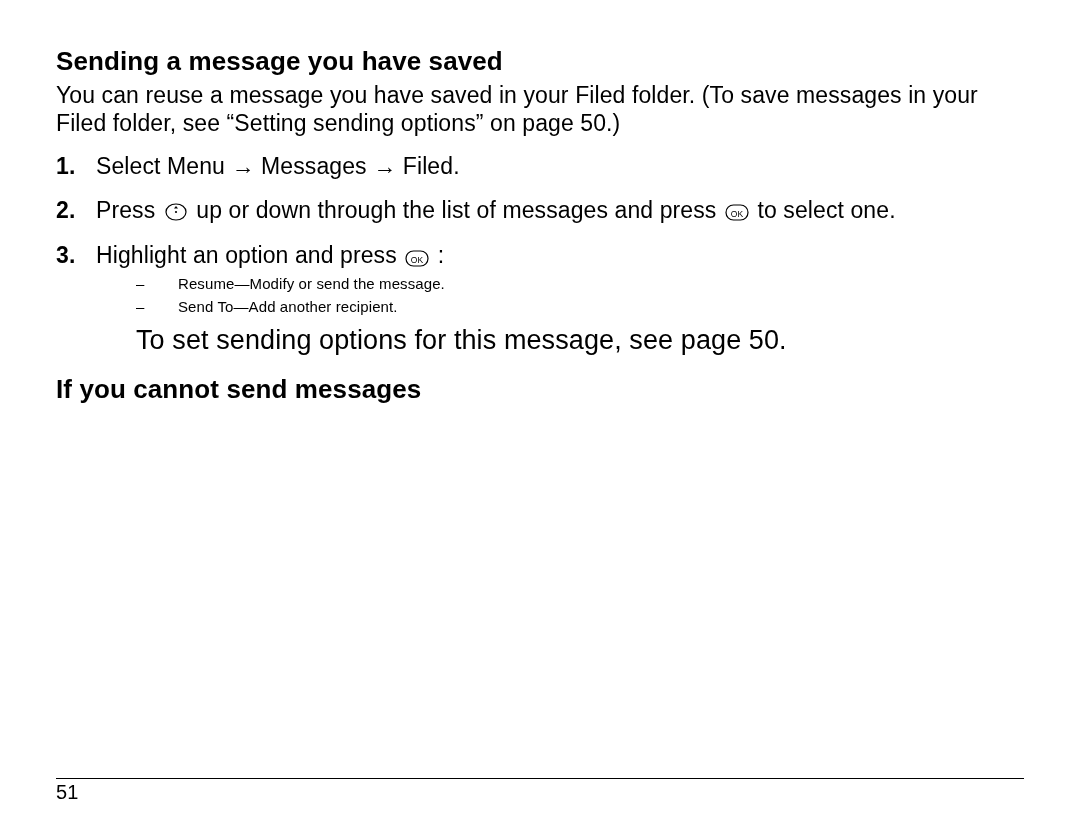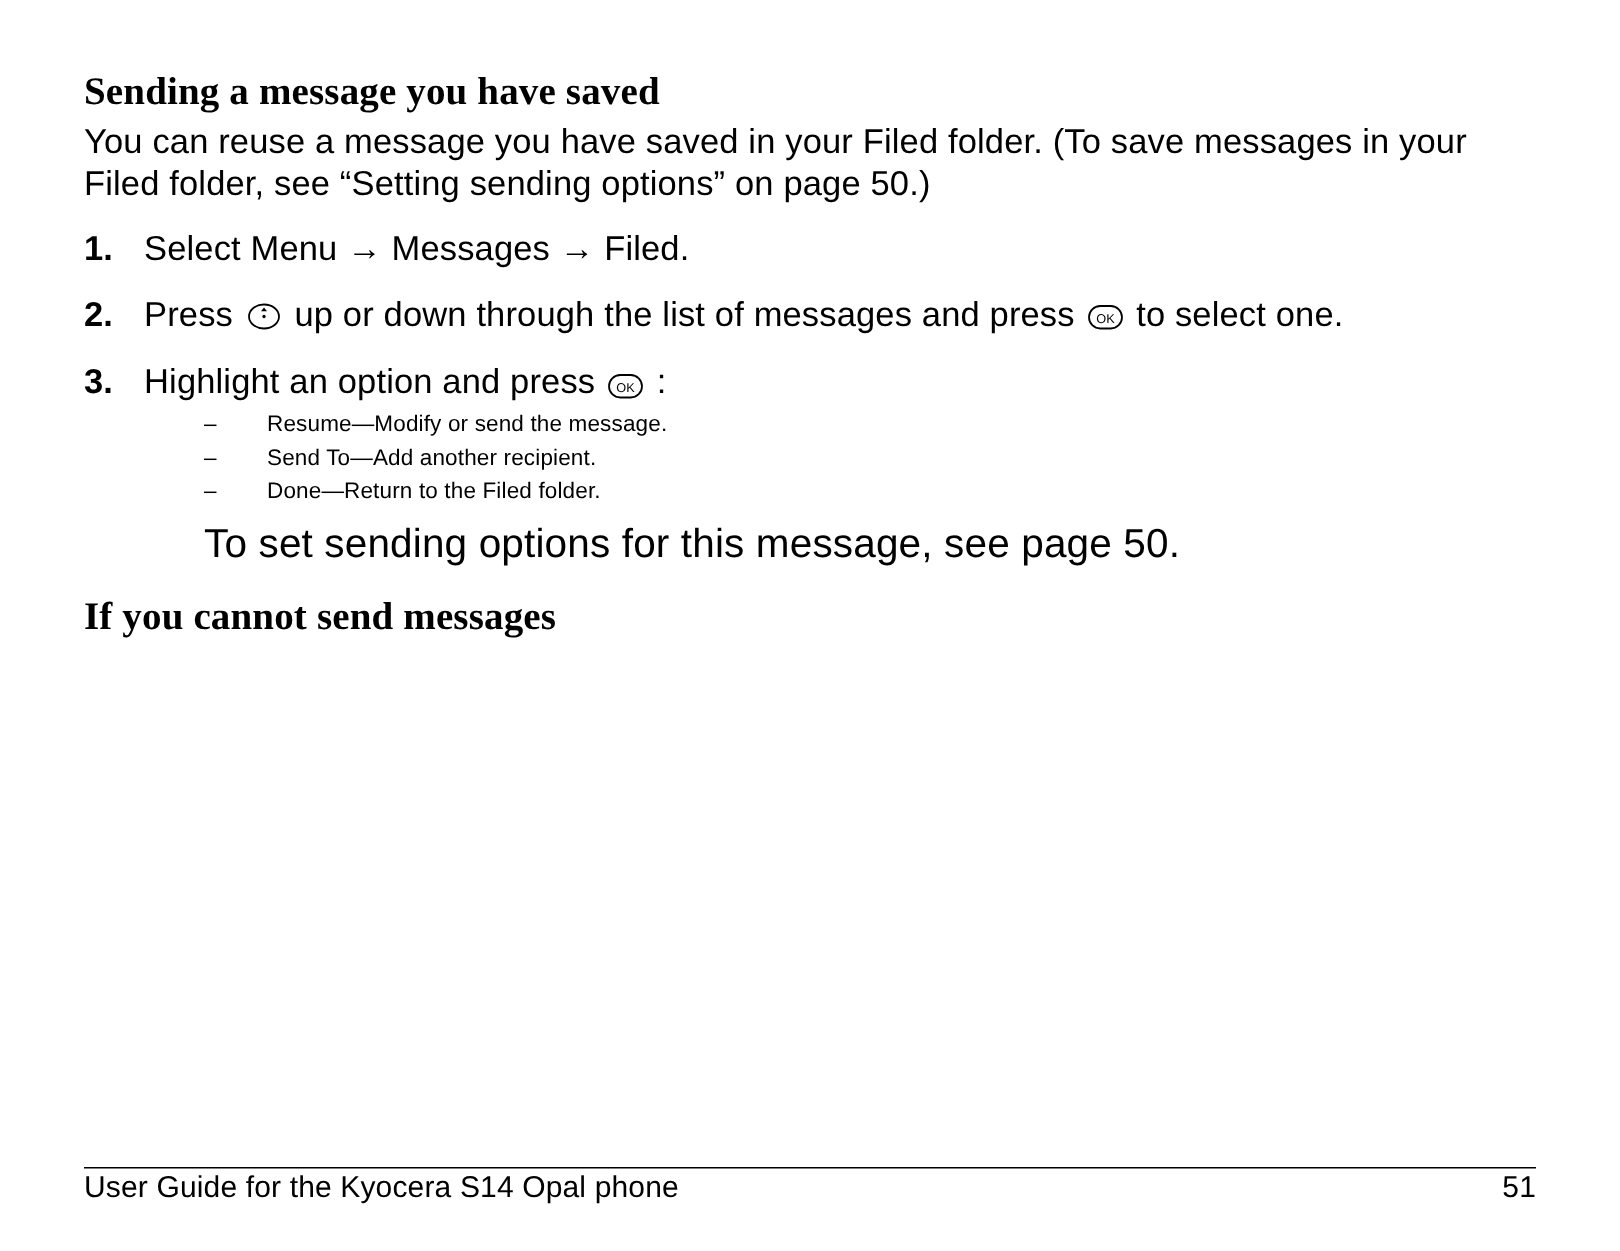--- a/index.html
+++ b/index.html
@@ -9,21 +9,21 @@
     color:#000;
     box-sizing:border-box;
     padding:46px 56px 0 56px;
     position:relative;
     letter-spacing:.1px;
   }
   h2{
     font-size:26px;
     font-weight:bold;
     margin:0 0 4px 0;
-    font-family:Liberation Serif, serif;
+    font-family:Liberation Sans, sans-serif;
   }
   p{
     font-size:23px;
     line-height:1.22;
     margin:0 0 6px 0;
   }
   .b{font-weight:normal}
   ol.num{
     list-style:none;
     padding:0;margin:4px 0 0 0;
@@ -111,28 +111,26 @@
     <span class="icon">
       <svg width="24" height="18" viewBox="0 0 24 18">
         <rect x="1" y="1" width="22" height="15" rx="7.5" ry="7.5" fill="none" stroke="#000" stroke-width="1.2"></rect>
         <text x="12" y="12.5" font-size="8.5" font-family="Arial" text-anchor="middle" fill="#000">OK</text>
       </svg>
     </span>
     <span> :</span>
     <ul class="dash">
       <li><span class="b">Resume</span><span>—Modify or send the message.</span></li>
       <li><span class="b">Send To</span><span>—Add another recipient.</span></li>
-      <li><span class="b">Done</span><span>—Return to the Filed folder.</span></li>
     </ul>
     <div class="followup">To set sending options for this message, see page 50.</div>
   </li>
 </ol>
 
 <div class="sec2">
   <h2>If you cannot send messages</h2>
 </div>
 
 <div class="footer">
   <div class="footer-line">
-    <span>User Guide for the Kyocera S14 Opal phone</span>
     <span>51</span>
   </div>
 </div>
 
 </body></html>

